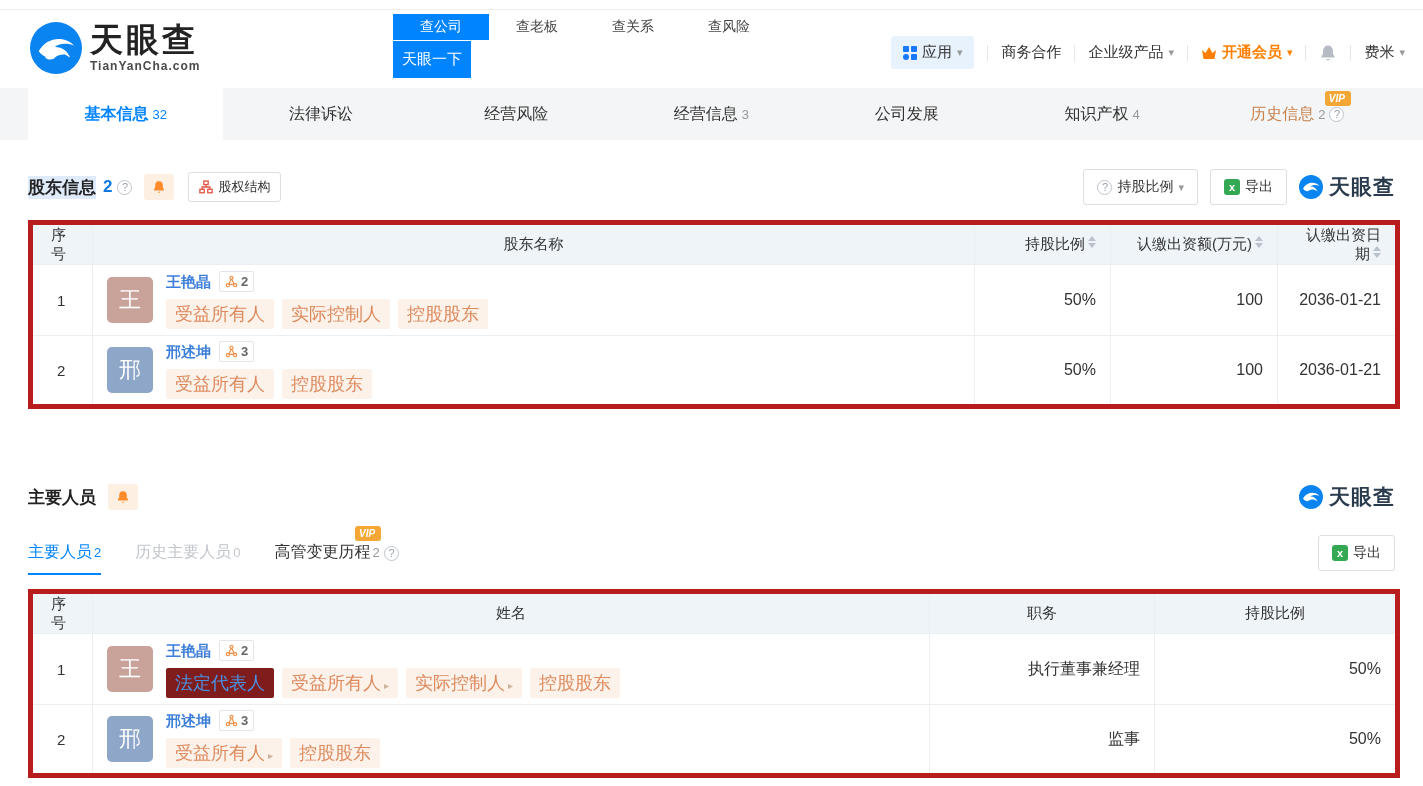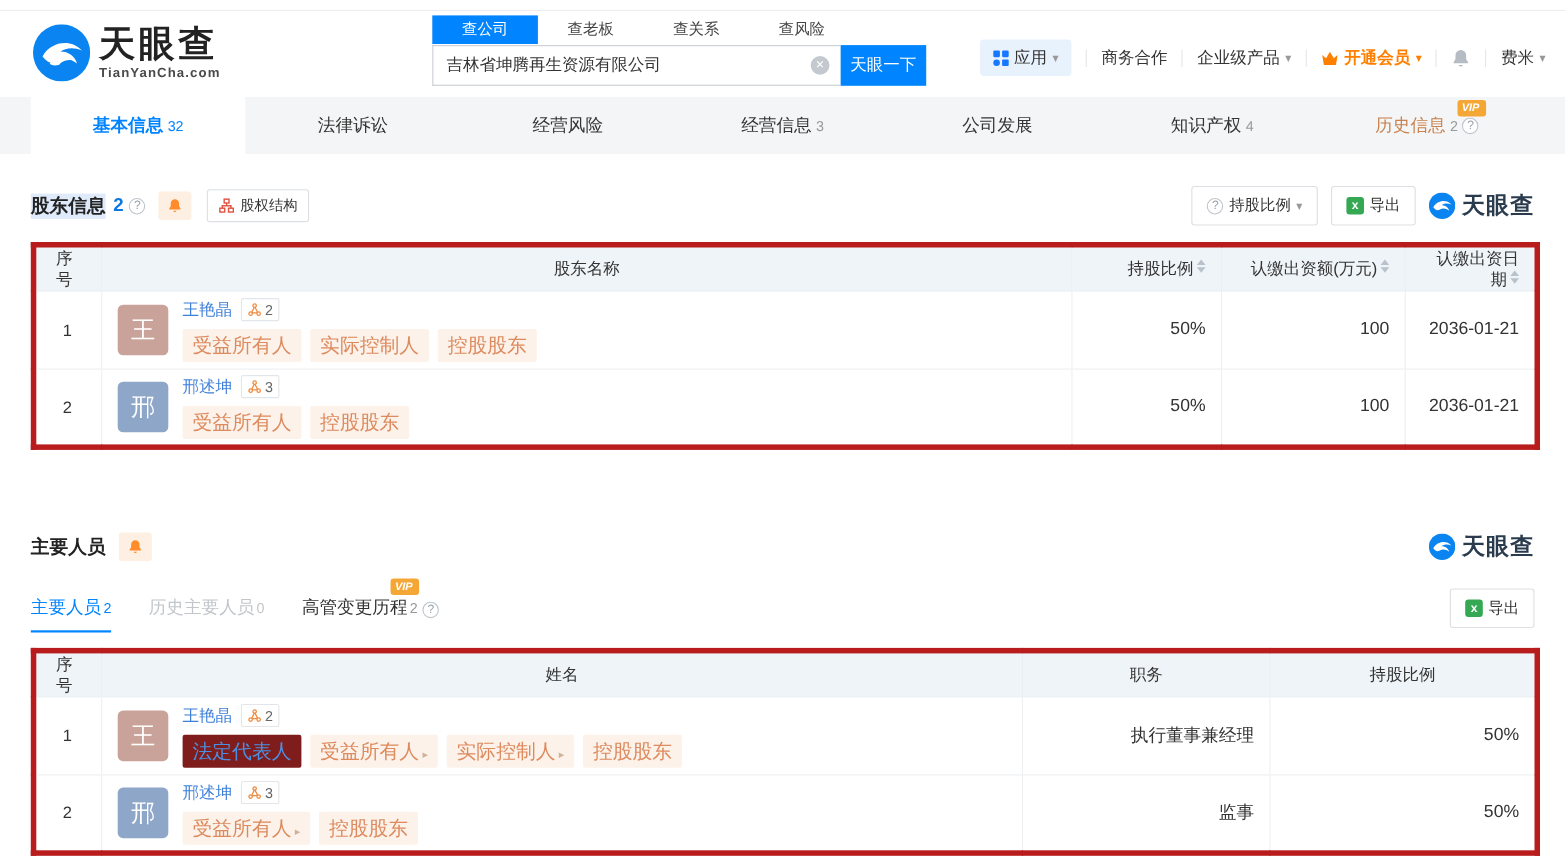--- a/index.html
+++ b/index.html
@@ -75,21 +75,21 @@
   .sort { display:inline-block; vertical-align:1px; margin-left:3px; }
   .sort i { display:block; width:0; height:0; border-left:4px solid transparent; border-right:4px solid transparent; }
   .sort i.up { border-bottom:5px solid #b9c2cb; margin-bottom:2px; }
   .sort i.dn { border-top:5px solid #b9c2cb; }
 
   .person { display:flex; align-items:center; gap:13px; }
   .avatar { width:46px; height:46px; border-radius:5px; color:#fff; font-size:22px; display:flex; align-items:center; justify-content:center; flex:none; }
   .avatar.tan { background:#c9a29a; }
   .avatar.blue { background:#8ea6c8; }
   .p-info { display:flex; flex-direction:column; gap:7px; }
-  .p-top { display:flex; align-items:center; gap:8px; }
+  .p-top { display:flex; align-items:flex-end; gap:8px;font-weight:bold; }
   .p-name { color:#3d7fd9; font-size:15px; cursor:pointer; }
   .rel-box { display:flex; align-items:center; gap:3px; border:1px solid #e2e5e9; border-radius:2px; padding:2px 5px; color:#666; font-size:13px; cursor:pointer; }
   .tags { display:flex; gap:8px; }
   .tag { background:#fcf2e9; color:#dd8a5e; font-size:18px; padding:3px 9px; border-radius:2px; white-space:nowrap; cursor:pointer; }
   .tag.blue { background:#7f1d1d; color:#4a90e2; }
   .tag.arrow:after { content:"\25B8"; color:#cdb39b; font-size:10px; margin-left:3px; }
   .num { font-size:16px; color:#333;text-align:right; }
 
   
   .p-sec-head { display:flex; align-items:center; margin-top:72px; height:32px; }
@@ -125,24 +125,20 @@
 
 
   <div class="search">
     <div class="search-tabs">
       <div class="search-tab active">查公司</div>
       <div class="search-tab">查老板</div>
       <div class="search-tab">查关系</div>
       <div class="search-tab">查风险</div>
     </div>
     <div class="search-row">
-      <div class="search-box">
-        <input type="text" value="吉林省坤腾再生资源有限公司" style="">
-        <span class="clear-btn">×</span>
-      </div>
       <button class="search-go">天眼一下</button>
     </div>
   </div>
 
   <div class="top-nav">
     <div class="tn-item apps-btn">
       <span class="grid-icon">
           <i></i>
           <i></i>
           <i></i>

